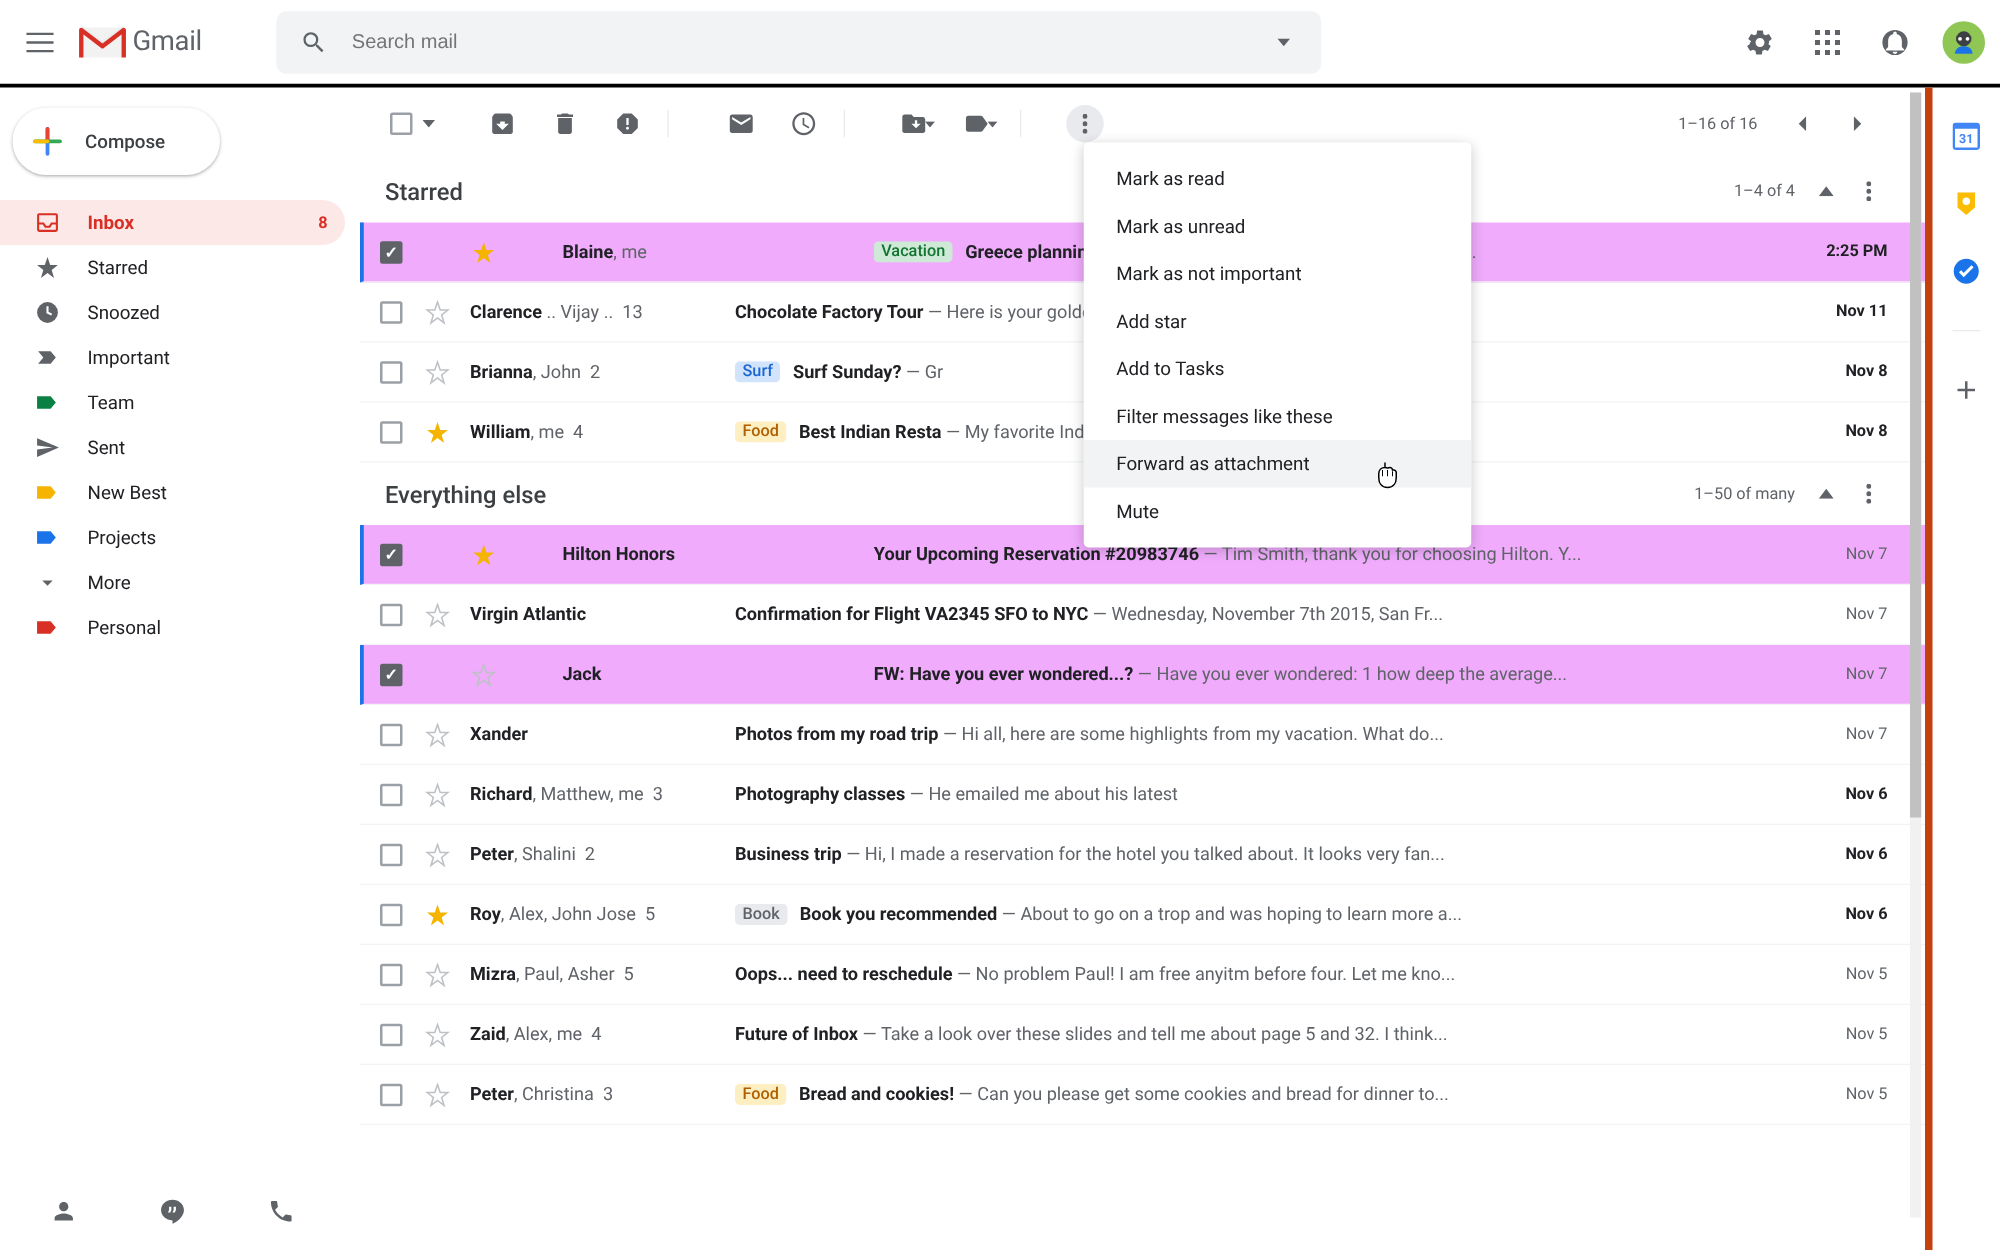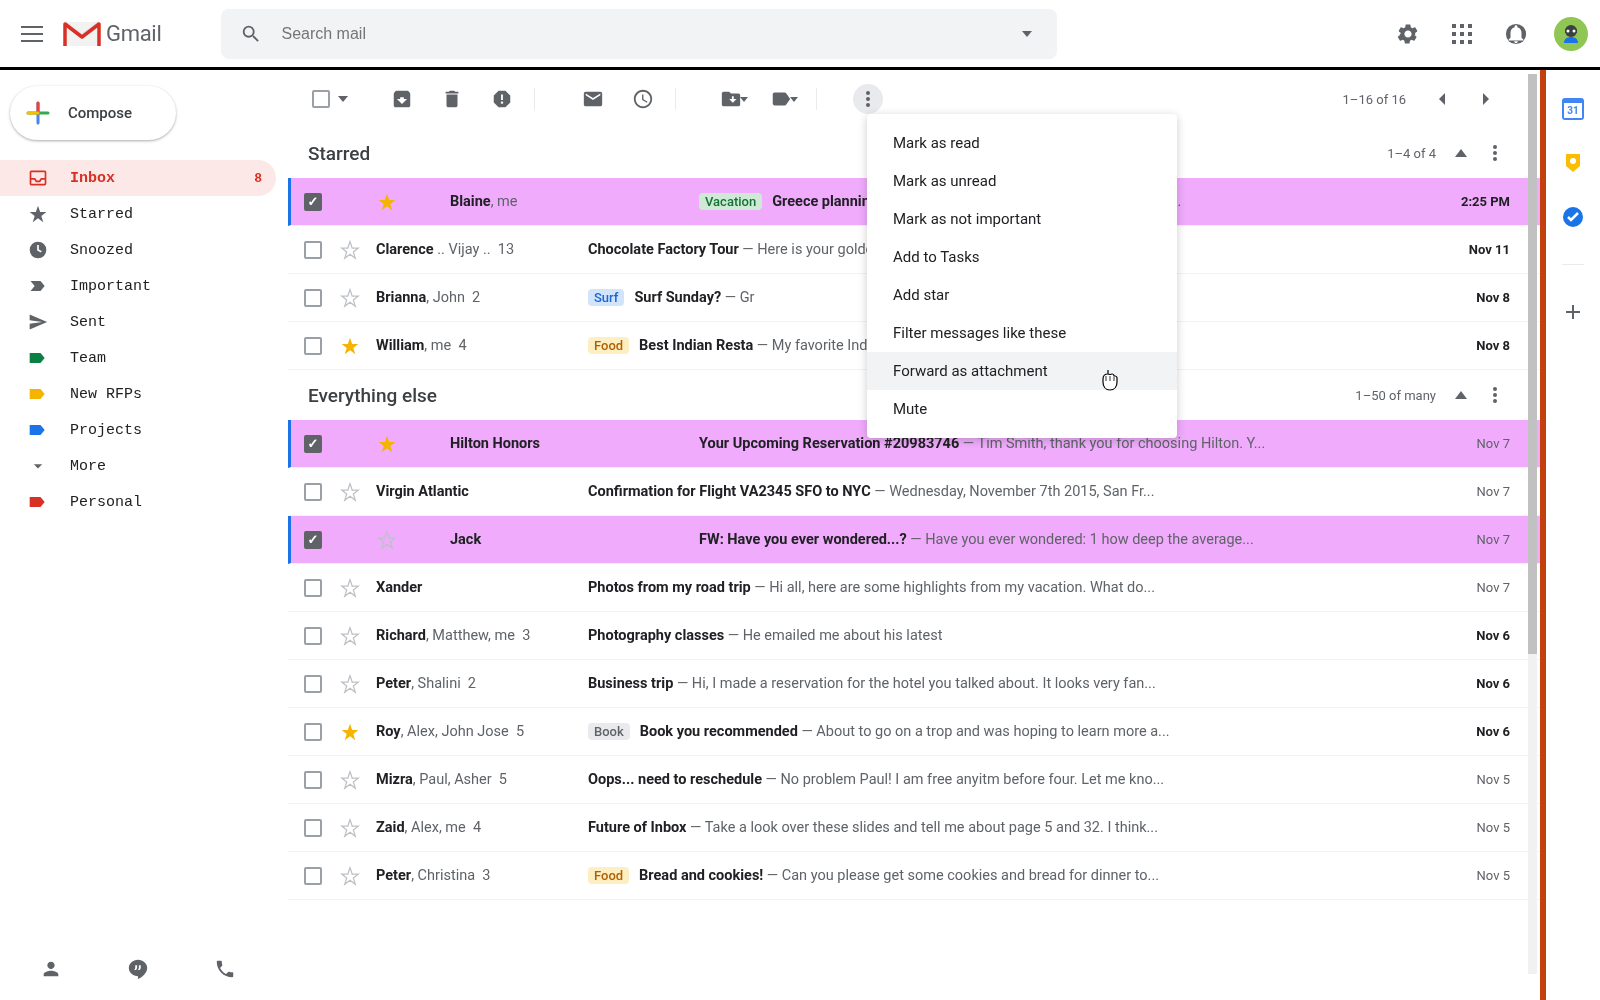--- a/index.html
+++ b/index.html
@@ -17,21 +17,21 @@
 .header-actions { display: flex; align-items: center; margin-left: auto; gap: 10px; }
 .icon-btn { width: 44px; height: 44px; display: flex; align-items: center; justify-content: center; border-radius: 50%; cursor: pointer; color: #5f6368; }
 .avatar { width: 34px; height: 34px; border-radius: 50%; background: #90c653; display: flex; align-items: center; justify-content: center; margin-left: 6px; margin-right: 4px; cursor: pointer; }
 
 .body-wrap { display: flex; height: calc(100% - 70px); }
 
 .sidebar { width: 288px; padding-top: 16px; display: flex; flex-direction: column; justify-content: flex-end; }
 .compose { height: 54px; width: 166px; margin-left: 10px; border-radius: 28px; background: #fff; box-shadow: 0 1px 3px rgba(60,64,67,.3), 0 1px 2px rgba(60,64,67,.15); display: flex; align-items: center; padding: 0 22px 0 10px; cursor: pointer; }
 .compose-plus { width: 36px; height: 36px; margin-right: 12px; }
 .compose-text { font-size: 15px; color: #3c4043; font-weight: 500; }
-.nav-list { margin-top: 20px; font-family: Liberation Mono, monospace; }
+.nav-list { margin-top: 20px; }
 .nav-item { height: 36px; display: flex; align-items: center; padding: 0 14px 0 28px; border-radius: 0 18px 18px 0; margin-right: 12px; cursor: pointer; color: #202124; }
 .nav-item.active { background: #fce8e6; color: #d93025; font-weight: 700; }
 .nav-item .nav-icon { width: 20px; margin-right: 22px; display: flex; color: #5f6368; }
 .nav-item.active .nav-icon { color: #d93025; }
 .nav-item .nav-label { flex: 1; font-size: 15px; }
 .nav-item .nav-count { font-size: 13px; font-weight: 700; }
 .bottom-bar { margin-top: auto; height: 62px; display: flex; align-items: center; justify-content: space-around; padding: 0 20px 0 8px; }
 .bottom-bar .icon-btn { color: #5f6368; }
 
 .main { flex: 1; display: flex; flex-direction: column; overflow: hidden; }
@@ -199,41 +199,41 @@
         <div class="nav-item">
           <span class="nav-icon">
             <svg width="20" height="20" viewBox="0 0 24 24" fill="currentColor">
               <path d="M3 6l5 6-5 6h12l5-6-5-6z"></path>
             </svg>
           </span>
           <span class="nav-label">Important</span>
         </div>
         <div class="nav-item">
           <span class="nav-icon">
+            <svg width="20" height="20" viewBox="0 0 24 20">
+              <path d="M2 4h13l5 6-5 6H2z" fill="#0b8043"></path>
+            </svg>
+          </span>
+          <span class="nav-label">Team</span>
+        </div>
+        <div class="nav-item">
+          <span class="nav-icon">
             <svg width="20" height="20" viewBox="0 0 24 24" fill="currentColor">
               <path d="M2 21l21-9L2 3v7l15 2-15 2z"></path>
             </svg>
           </span>
           <span class="nav-label">Sent</span>
         </div>
         <div class="nav-item">
           <span class="nav-icon">
             <svg width="20" height="20" viewBox="0 0 24 20">
-              <path d="M2 4h13l5 6-5 6H2z" fill="#0b8043"></path>
-            </svg>
-          </span>
-          <span class="nav-label">Team</span>
-        </div>
-        <div class="nav-item">
-          <span class="nav-icon">
-            <svg width="20" height="20" viewBox="0 0 24 20">
               <path d="M2 4h13l5 6-5 6H2z" fill="#f4b400"></path>
             </svg>
           </span>
-          <span class="nav-label">New RFPs</span>
+          <span class="nav-label">New Best</span>
         </div>
         <div class="nav-item">
           <span class="nav-icon">
             <svg width="20" height="20" viewBox="0 0 24 20">
               <path d="M2 4h13l5 6-5 6H2z" fill="#1a73e8"></path>
             </svg>
           </span>
           <span class="nav-label">Projects</span>
         </div>
         <div class="nav-item">
@@ -618,22 +618,22 @@
 </div>
 
 <div class="scrollbar-fake">
   <div class="scrollbar-thumb"></div>
 </div>
 
 <div class="dropdown" id="dropdown">
     <div class="dd-item">Mark as read</div>
     <div class="dd-item">Mark as unread</div>
     <div class="dd-item">Mark as not important</div>
+    <div class="dd-item">Add star</div>
     <div class="dd-item">Add to Tasks</div>
-    <div class="dd-item">Add star</div>
     <div class="dd-item">Filter messages like these</div>
     <div class="dd-item hover">Forward as attachment</div>
     <div class="dd-item">Mute</div>
   </div>
 
 <div class="cursor-pointer-icon">
   <svg width="24" height="28" viewBox="0 0 24 28">
       <path d="M10 2v4M10 6c-3 0-5 2-5 5v3c0 4 2 8 7 8s7-4 7-8v-4c0-1-1-2-2-2h-1c0-1-1-2-2-2-1 0-2 0-2 1 0-1-1-1-2-1z" fill="#fff" stroke="#000" stroke-width="1.2"></path>
       <path d="M8 8v5M12 8v5M16 9v4" stroke="#000" stroke-width="0.8"></path>
     </svg>

